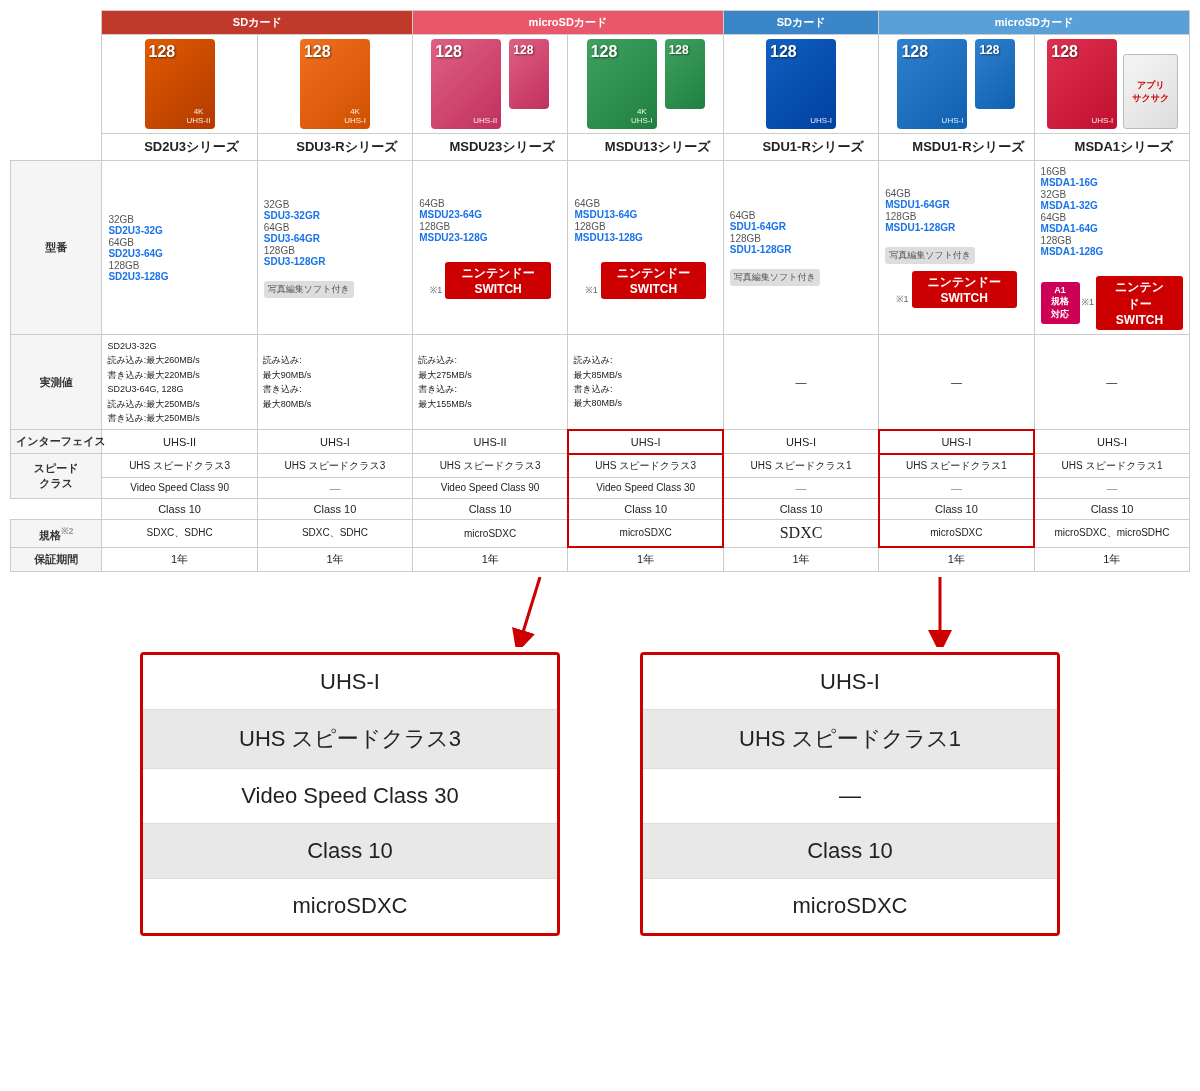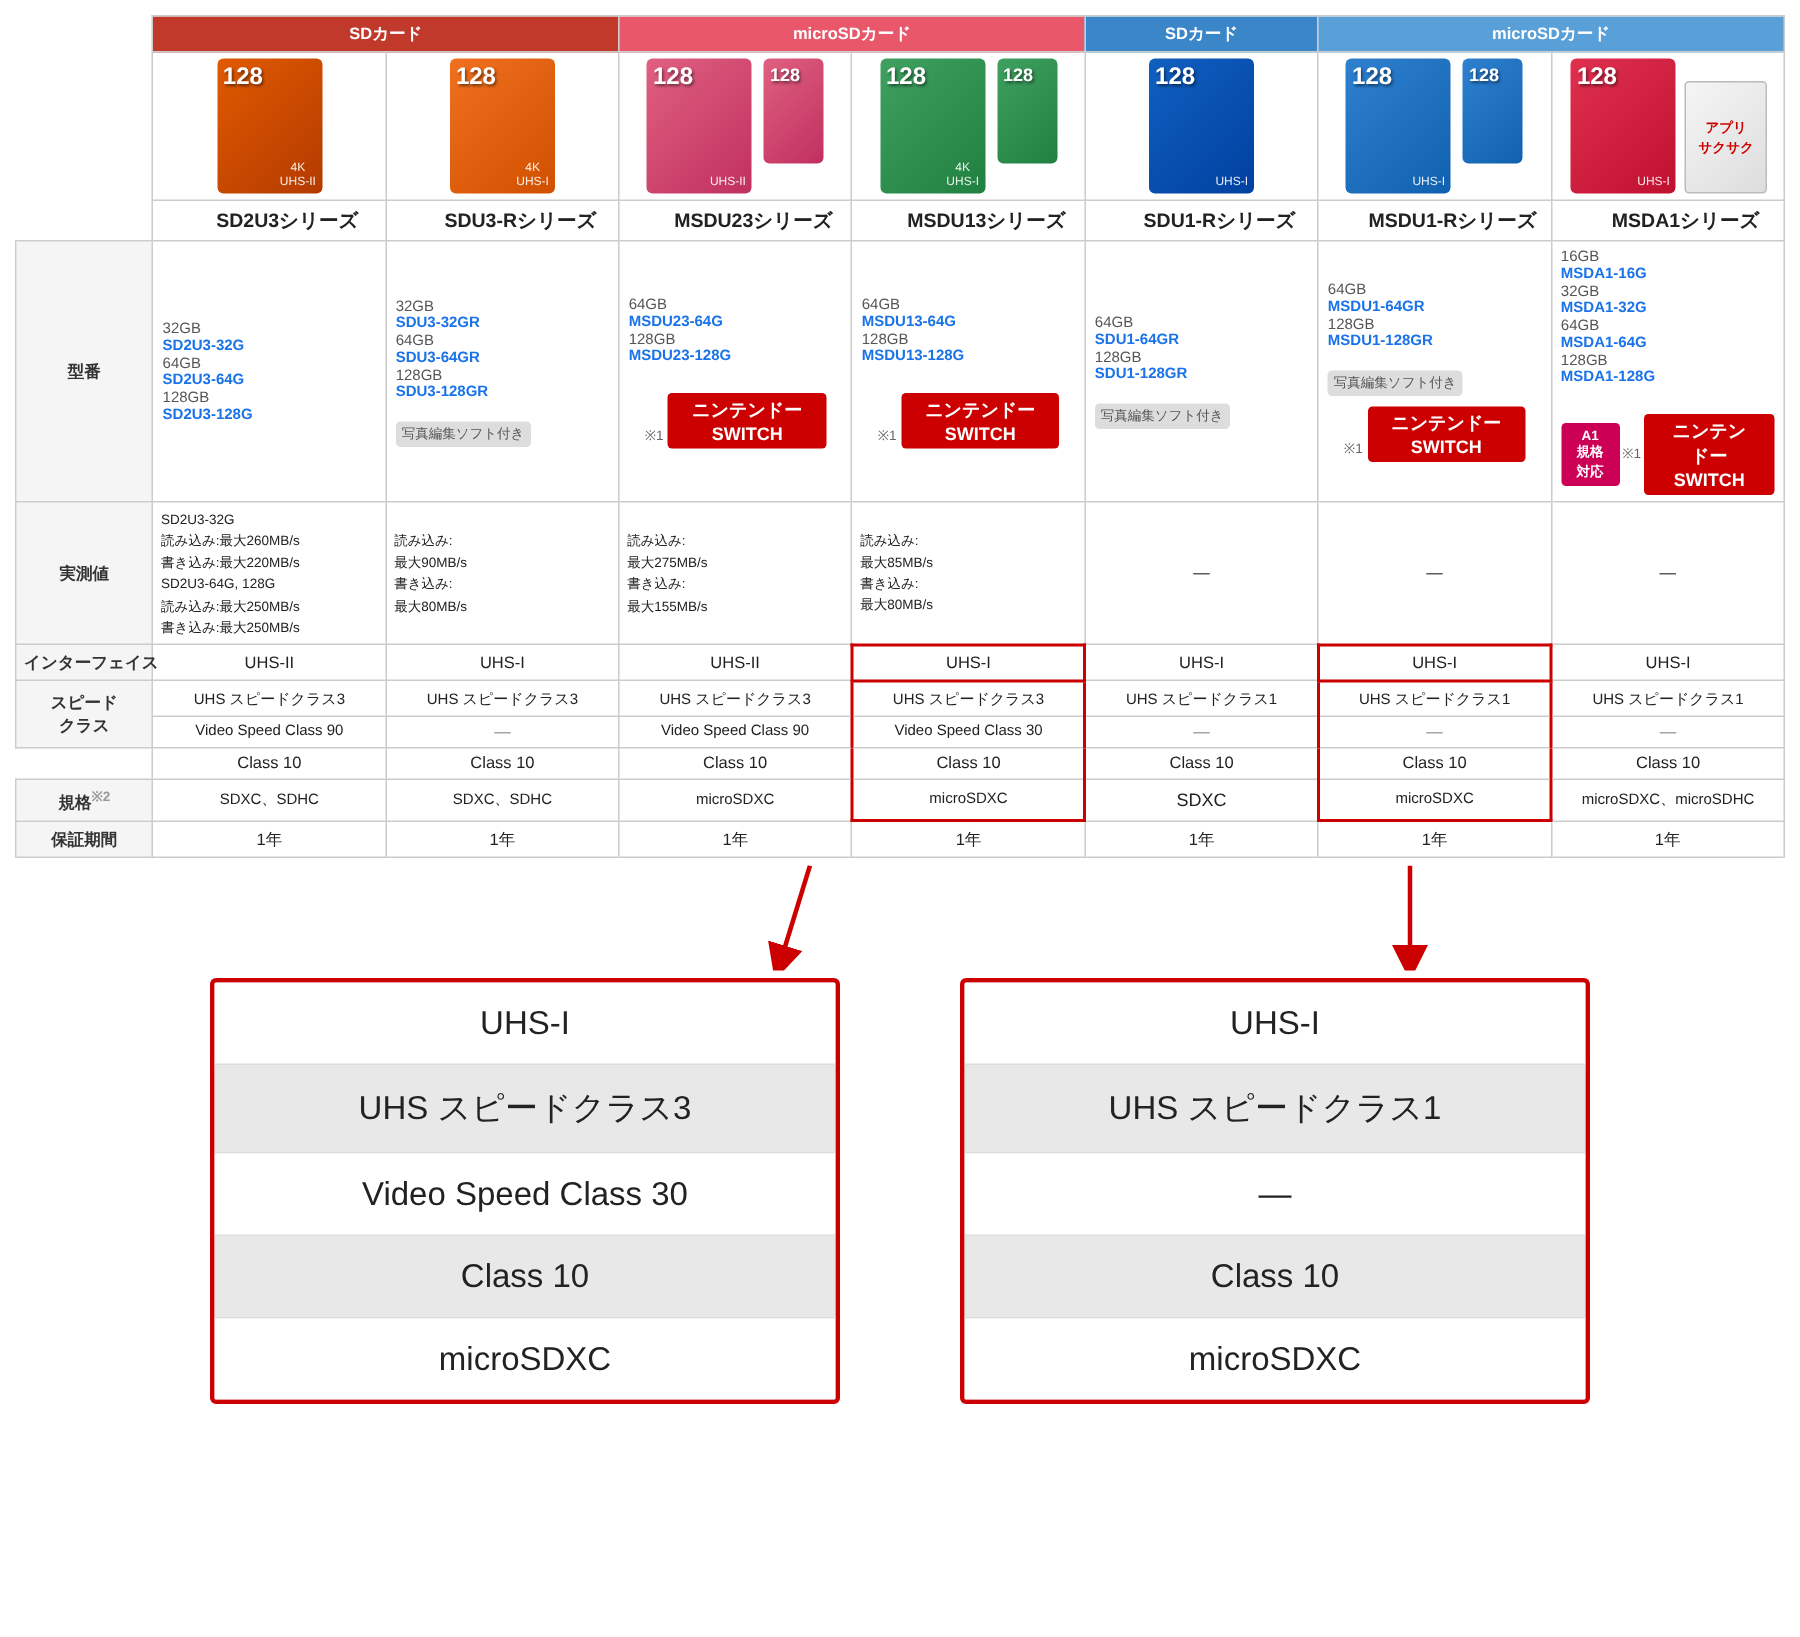--- a/index.html
+++ b/index.html
@@ -473,21 +473,21 @@
         <td style="border-left:2px solid #cc0000;border-right:2px solid #cc0000;">Class 10</td>
         <td>Class 10</td>
       </tr>
 
       <tr>
         <td class="row-header">規格<span class="footnote">※2</span></td>
         <td style="font-size:10px;">SDXC、SDHC</td>
         <td style="font-size:10px;">SDXC、SDHC</td>
         <td style="font-size:10px;">microSDXC</td>
         <td style="font-size:10px;border-left:2px solid #cc0000;border-right:2px solid #cc0000;border-bottom:2px solid #cc0000;">microSDXC</td>
-        <td style="font-size:12px;">SDXC</td>
+        <td style="font-size:16px;font-family:Liberation Serif, serif;">SDXC</td>
         <td style="font-size:10px;border-left:2px solid #cc0000;border-right:2px solid #cc0000;border-bottom:2px solid #cc0000;">microSDXC</td>
         <td style="font-size:10px;">microSDXC、microSDHC</td>
       </tr>
 
       <tr>
         <td class="row-header">保証期間</td>
         <td>1年</td>
         <td>1年</td>
         <td>1年</td>
         <td>1年</td>

